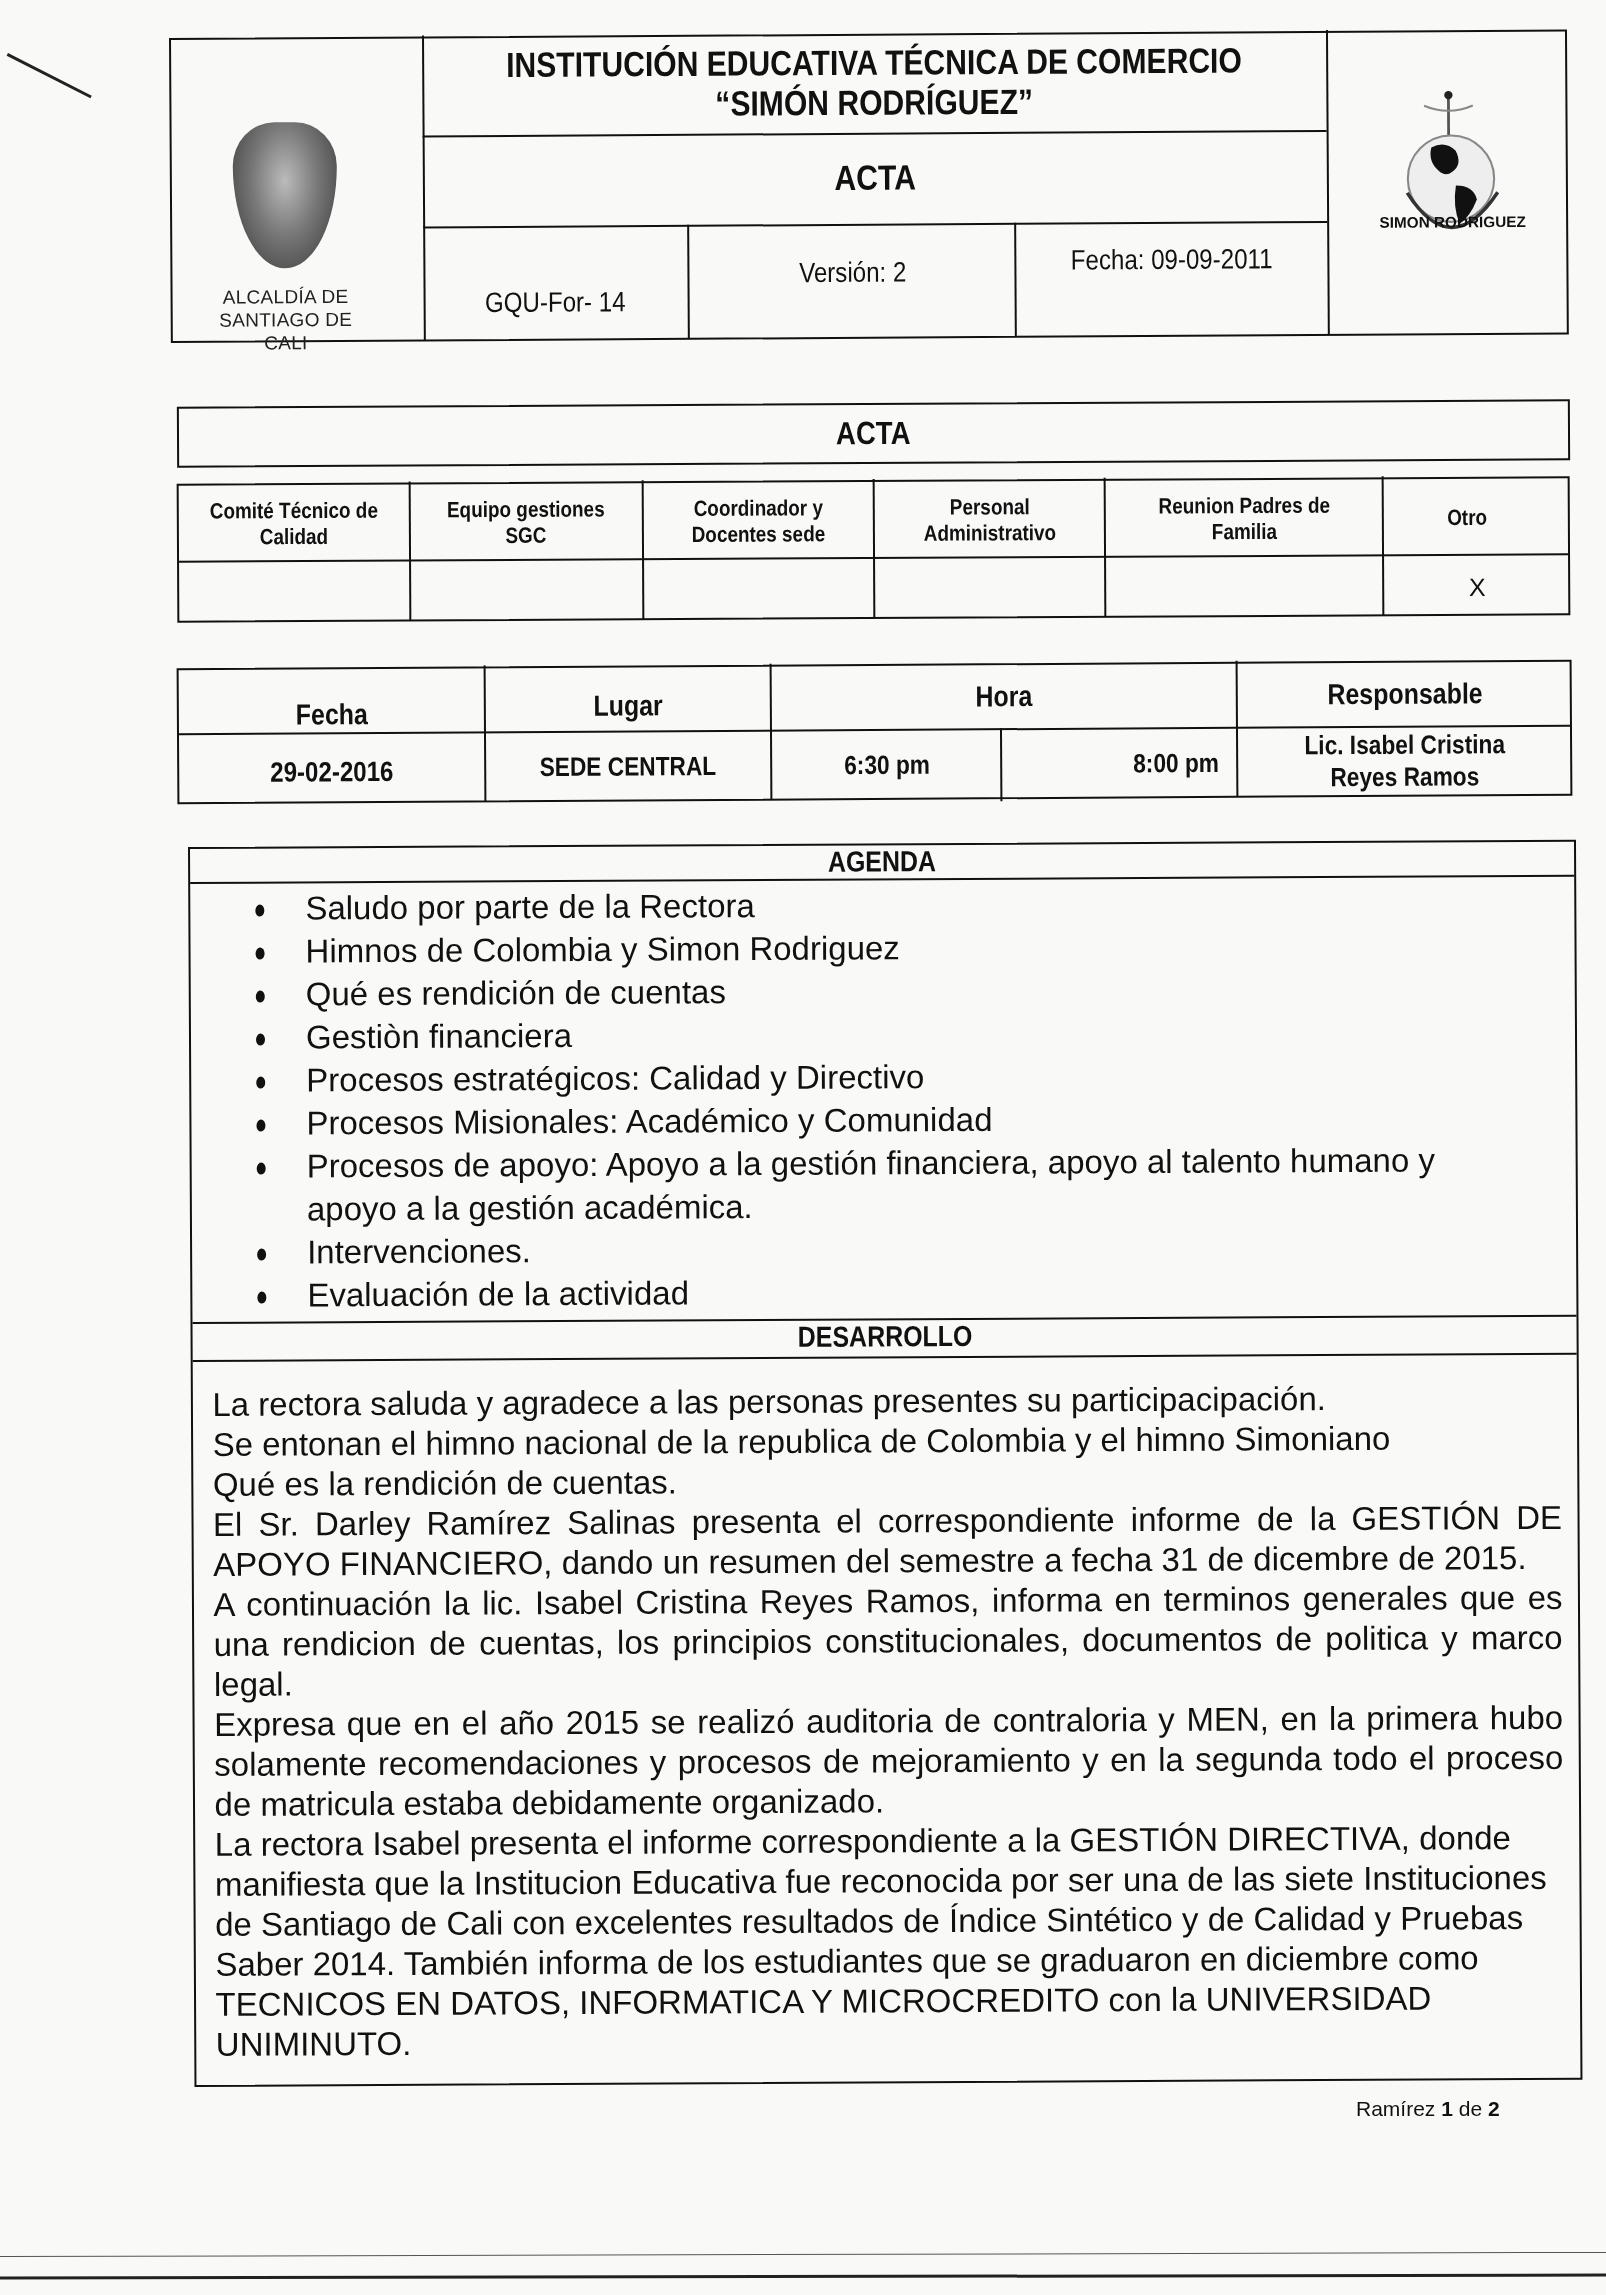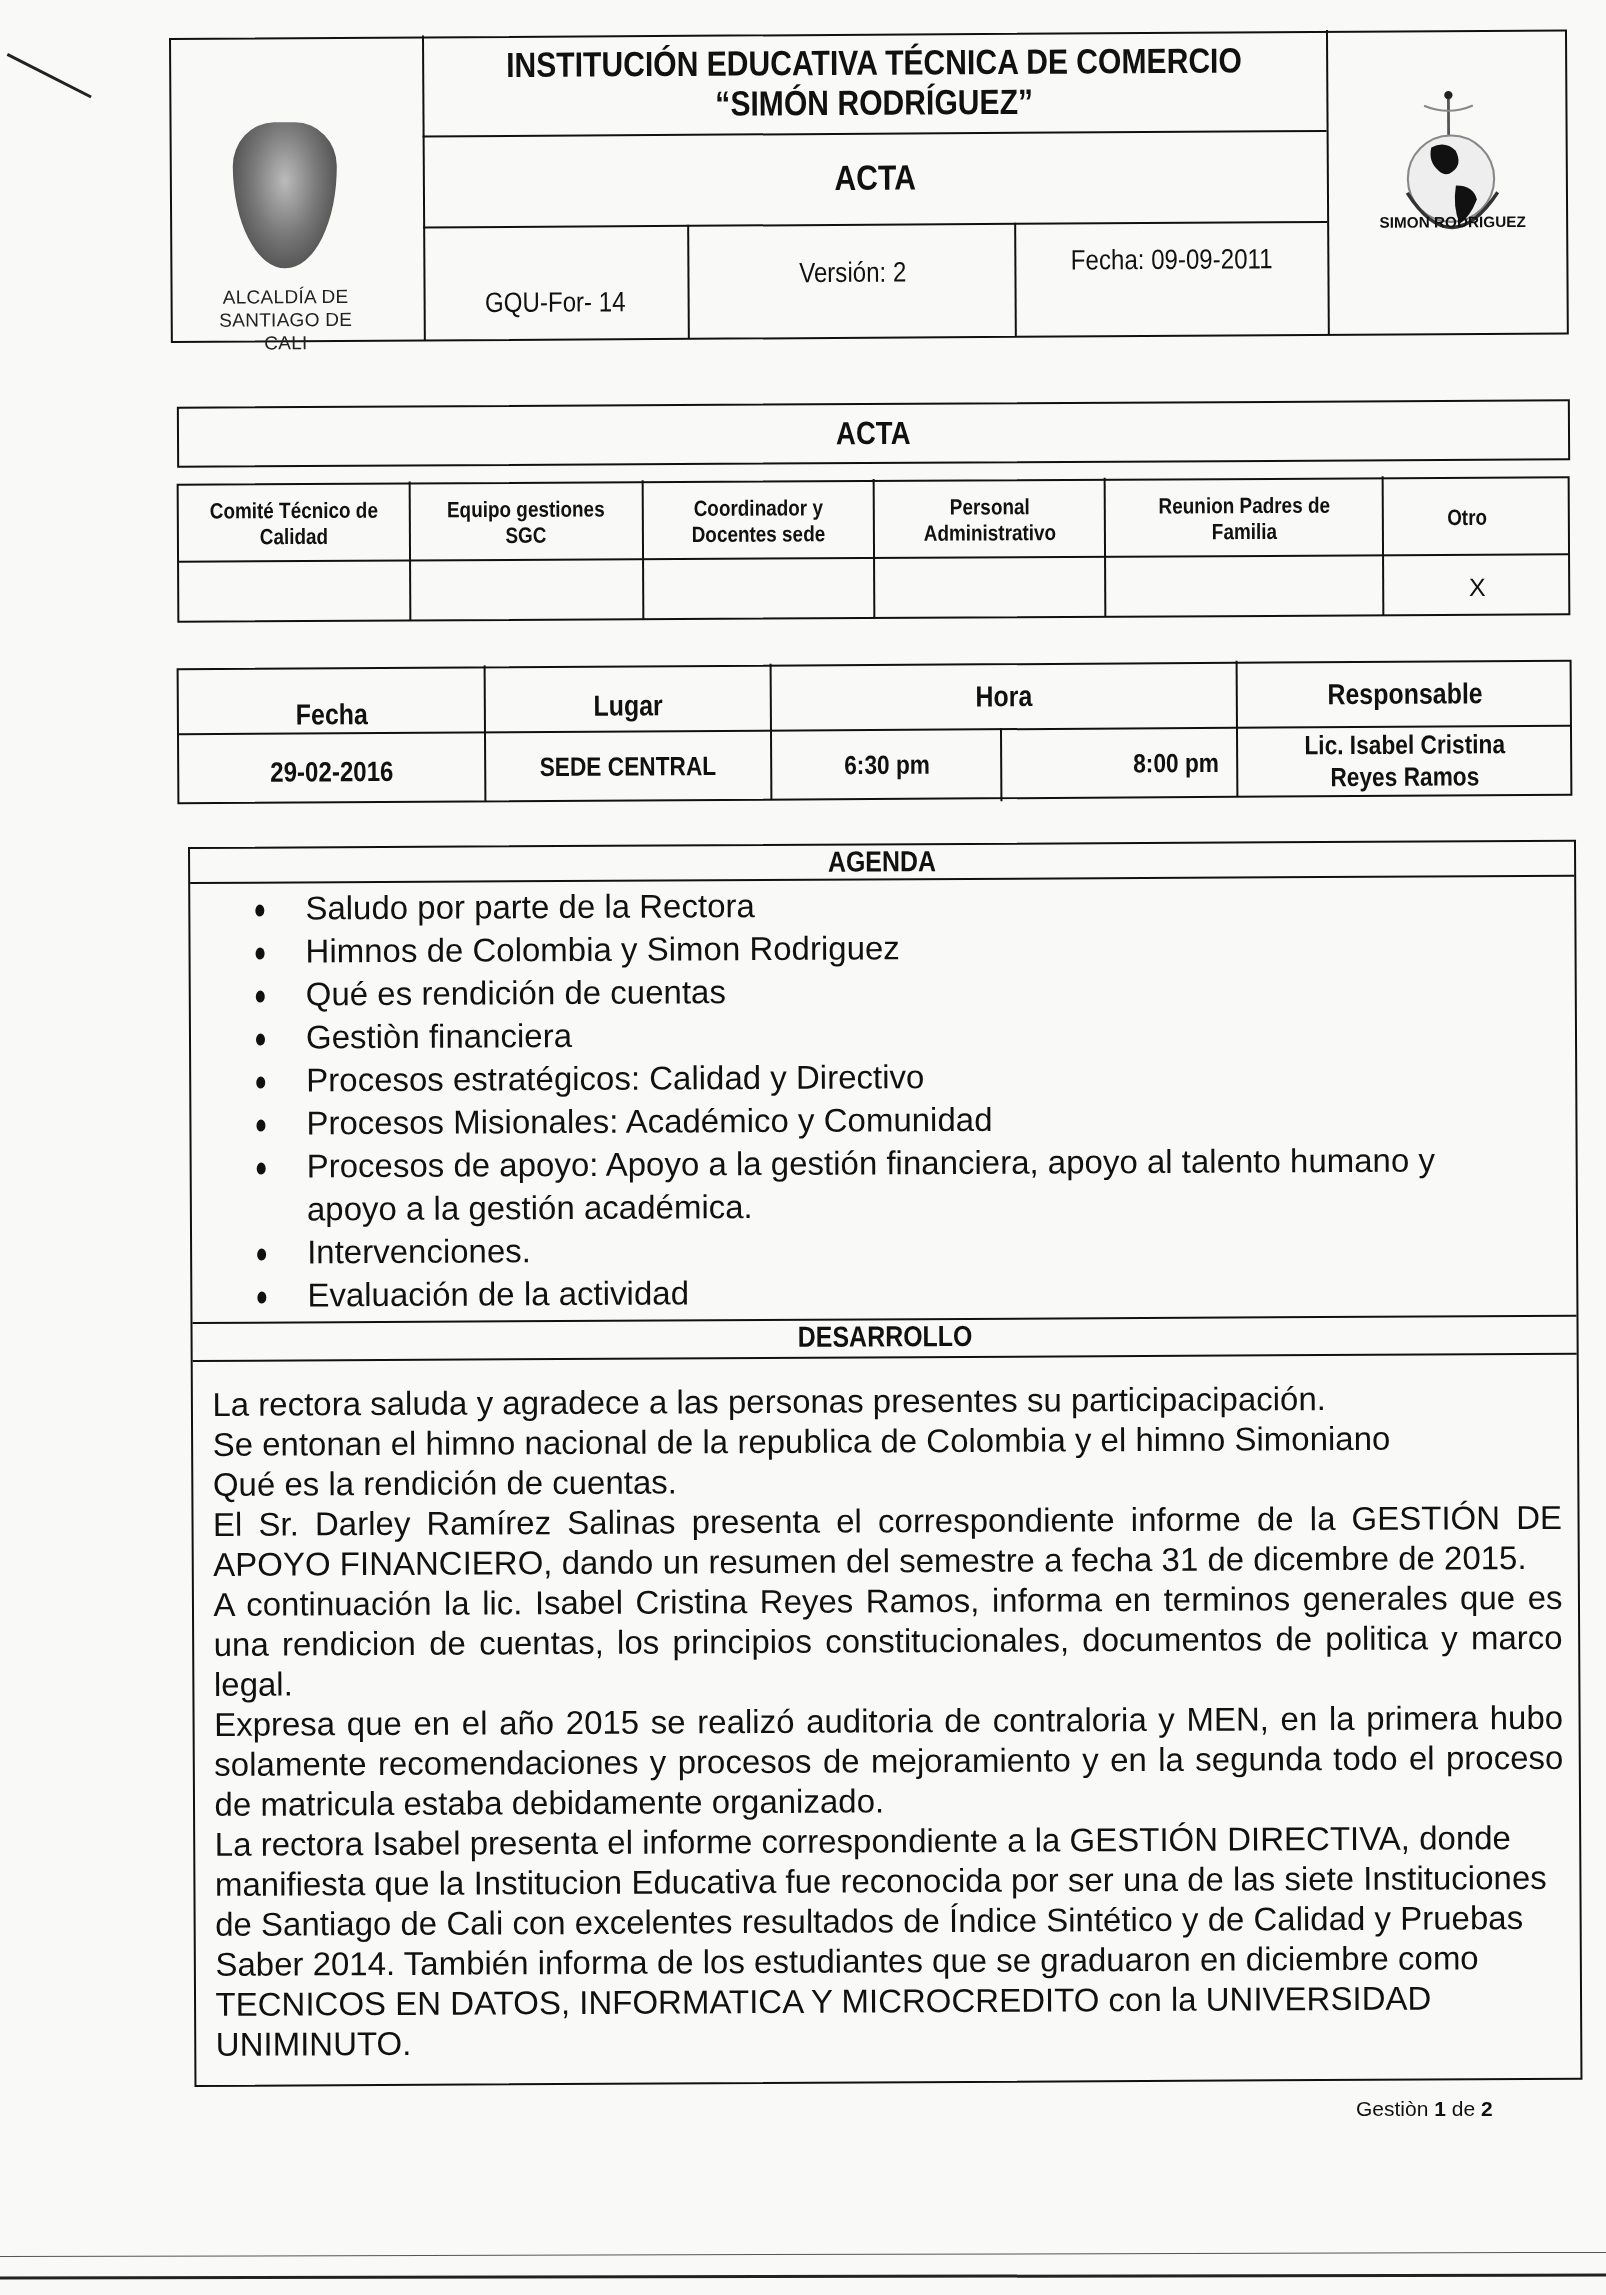--- a/index.html
+++ b/index.html
@@ -205,21 +205,21 @@
     <p style="text-align:left;">Se entonan el himno nacional de la republica de Colombia y el himno Simoniano</p>
     <p style="text-align:left;">Qué es la rendición de cuentas.</p>
     <p>El Sr. Darley Ramírez Salinas presenta el correspondiente informe de la GESTIÓN DE APOYO FINANCIERO, dando un resumen del semestre a fecha 31 de dicembre de 2015.</p>
     <p>A continuación la lic. Isabel Cristina Reyes Ramos, informa en terminos generales que es una rendicion de cuentas, los principios constitucionales, documentos de politica y marco legal.</p>
     <p>Expresa que en el año 2015 se realizó auditoria de contraloria y MEN, en la primera hubo solamente recomendaciones y procesos de mejoramiento y en la segunda todo el proceso de matricula estaba debidamente organizado.</p>
     <p style="text-align:left;">La rectora Isabel presenta el informe correspondiente a la GESTIÓN DIRECTIVA, donde manifiesta que la Institucion Educativa fue reconocida por ser una de las siete Instituciones de Santiago de Cali con excelentes resultados de Índice Sintético y de Calidad y Pruebas Saber 2014. También informa de los estudiantes que se graduaron en diciembre como TECNICOS EN DATOS, INFORMATICA Y MICROCREDITO con la UNIVERSIDAD UNIMINUTO.</p>
   </div>
 </div>
 
 <div class="abs pagenum">
-  <span>Gestiòn</span>
+  <span>Ramírez</span>
   <span class="bold">1</span>
   <span>de</span>
   <span class="bold">2</span>
 </div>
 
 <div class="abs" style="left:0;top:2254px;width:1606px;border-top:1.4px solid #555;transform:rotate(-0.15deg);"></div>
 <div class="abs" style="left:0;top:2275px;width:1606px;border-top:3.5px solid #222;transform:rotate(-0.1deg);"></div>
 
 
 </body></html>

